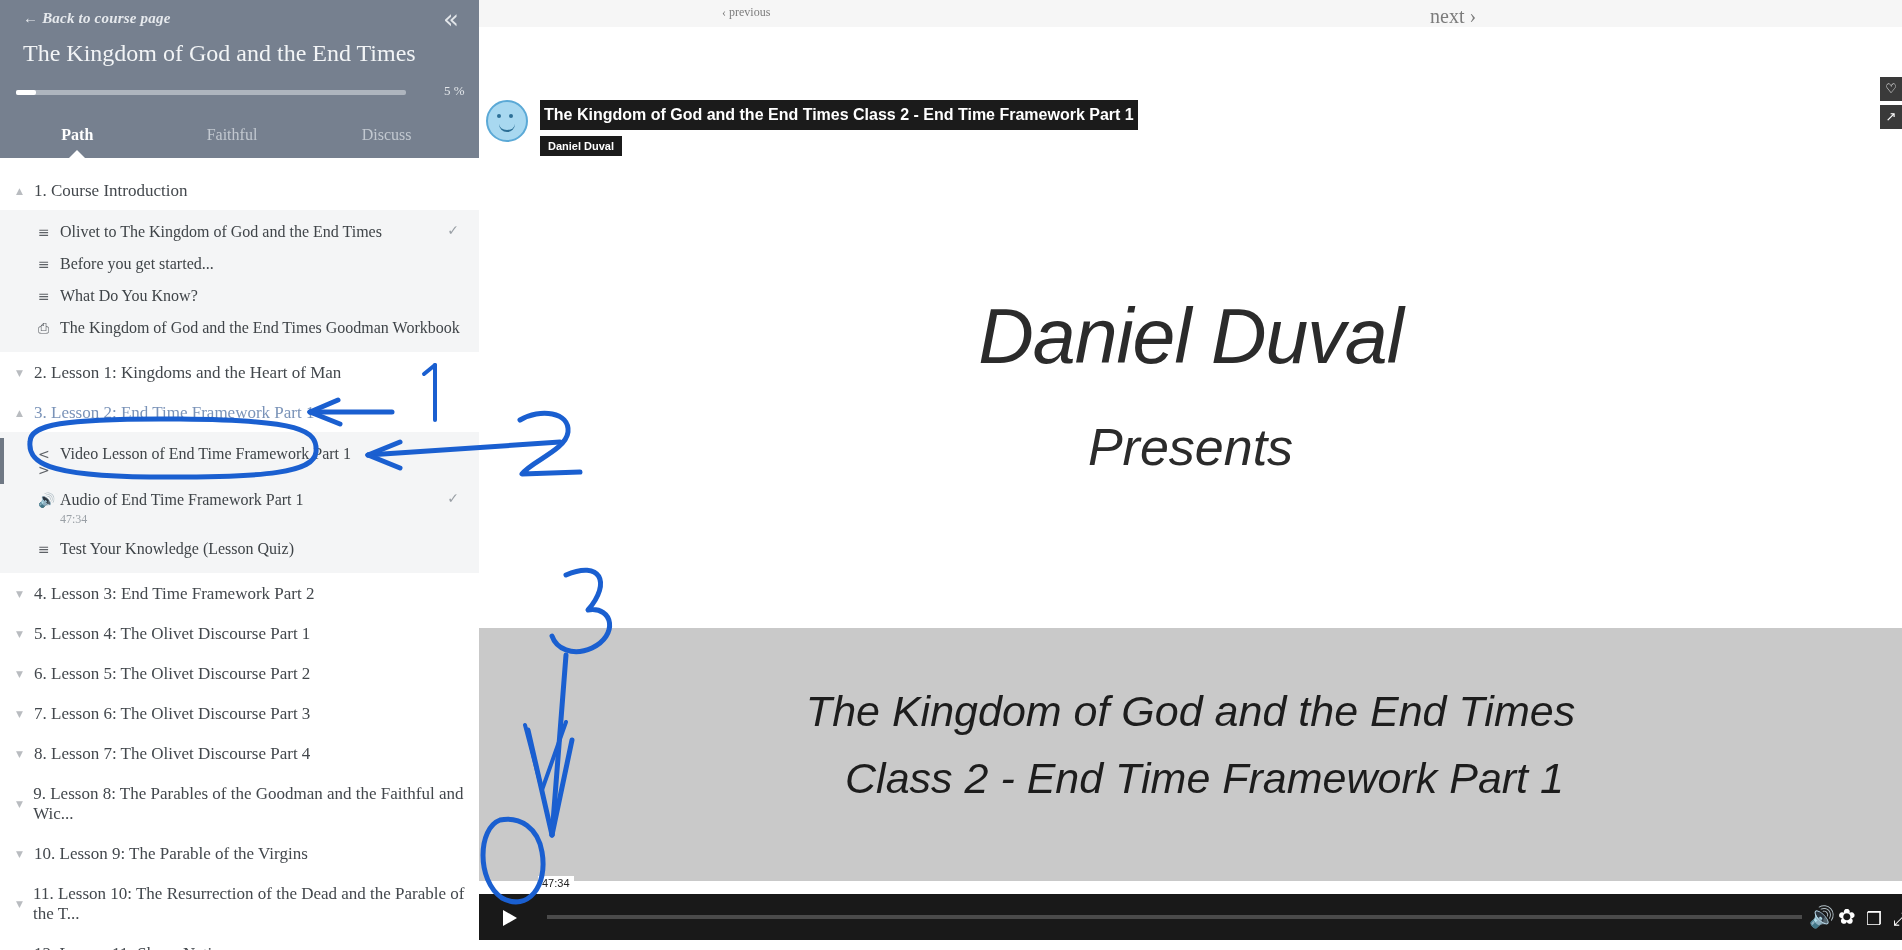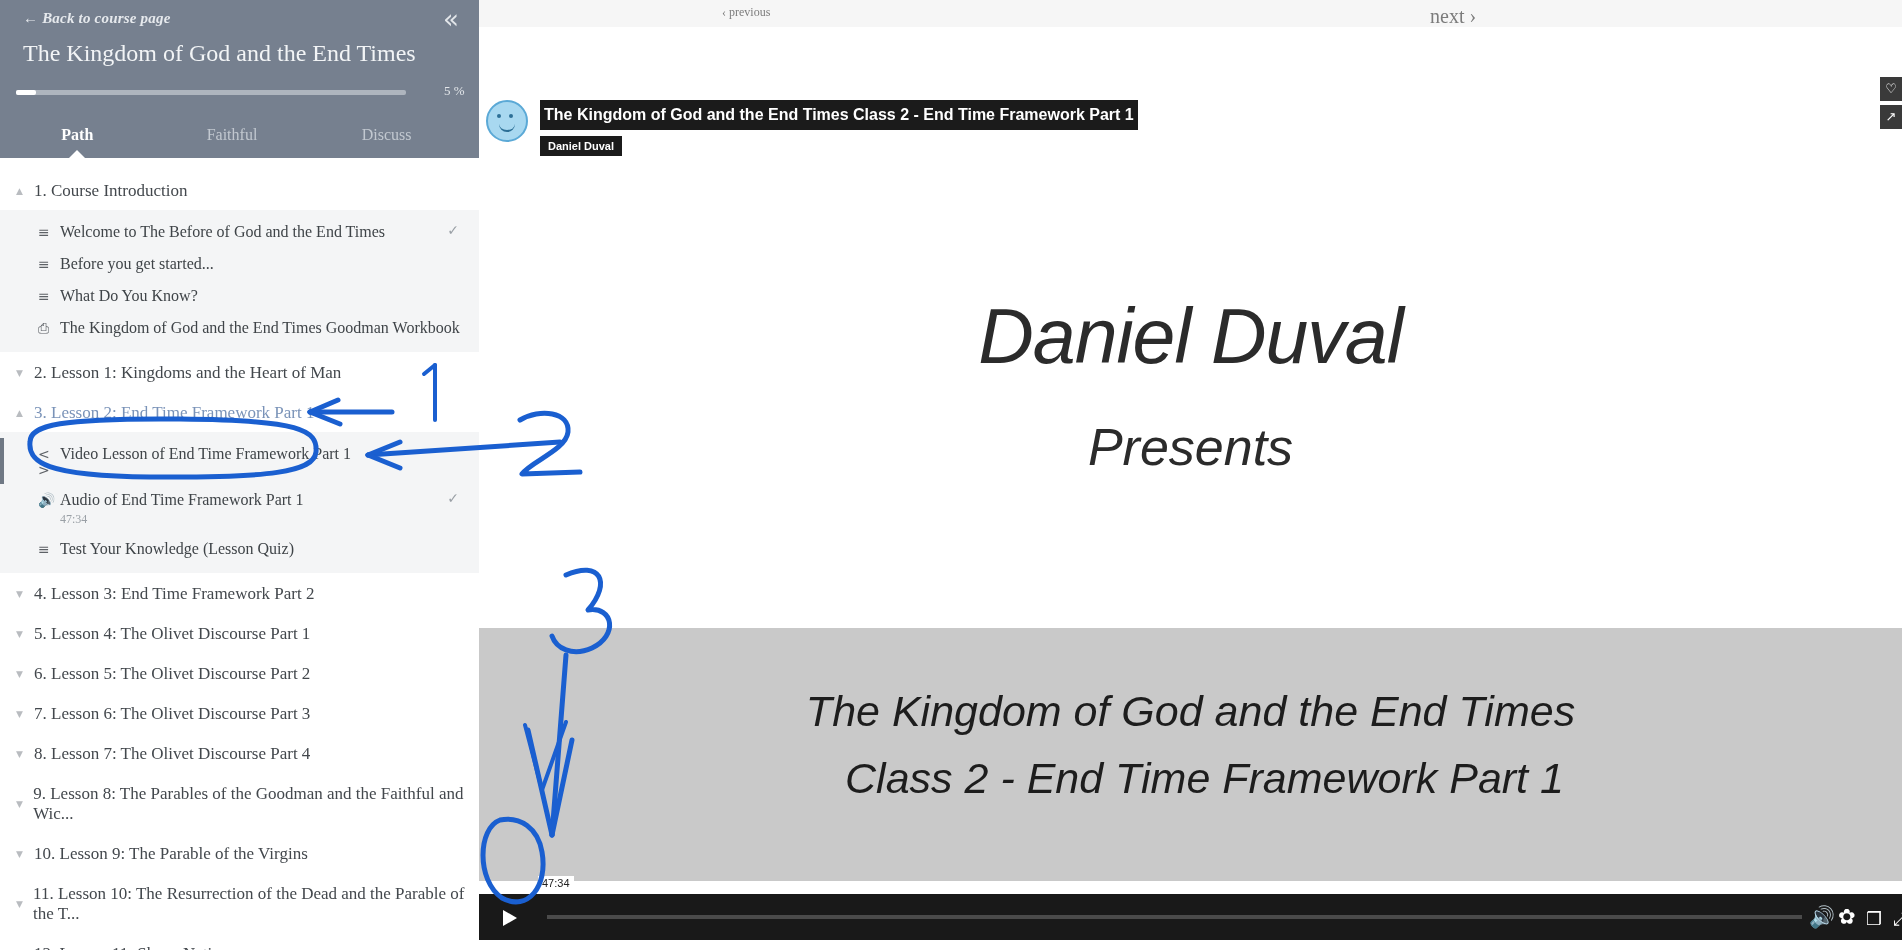--- a/index.html
+++ b/index.html
@@ -205,21 +205,21 @@
   <div id="toc">
       <div class="section">
         <div class="section-head">
           <span class="caret">▲</span>
           <span class="section-title">1. Course Introduction</span>
         </div>
         <div class="lesson-list">
           <div class="lesson">
             <span class="l-icon">≡</span>
             <div class="l-body">
-              <div class="l-title">Welcome to The Before of God and the End Times</div>
+              <div class="l-title">Olivet to The Kingdom of God and the End Times</div>
             </div>
             <span class="l-check">✓</span>
           </div>
           <div class="lesson">
             <span class="l-icon">≡</span>
             <div class="l-body">
               <div class="l-title">Before you get started...</div>
             </div>
           </div>
           <div class="lesson">

